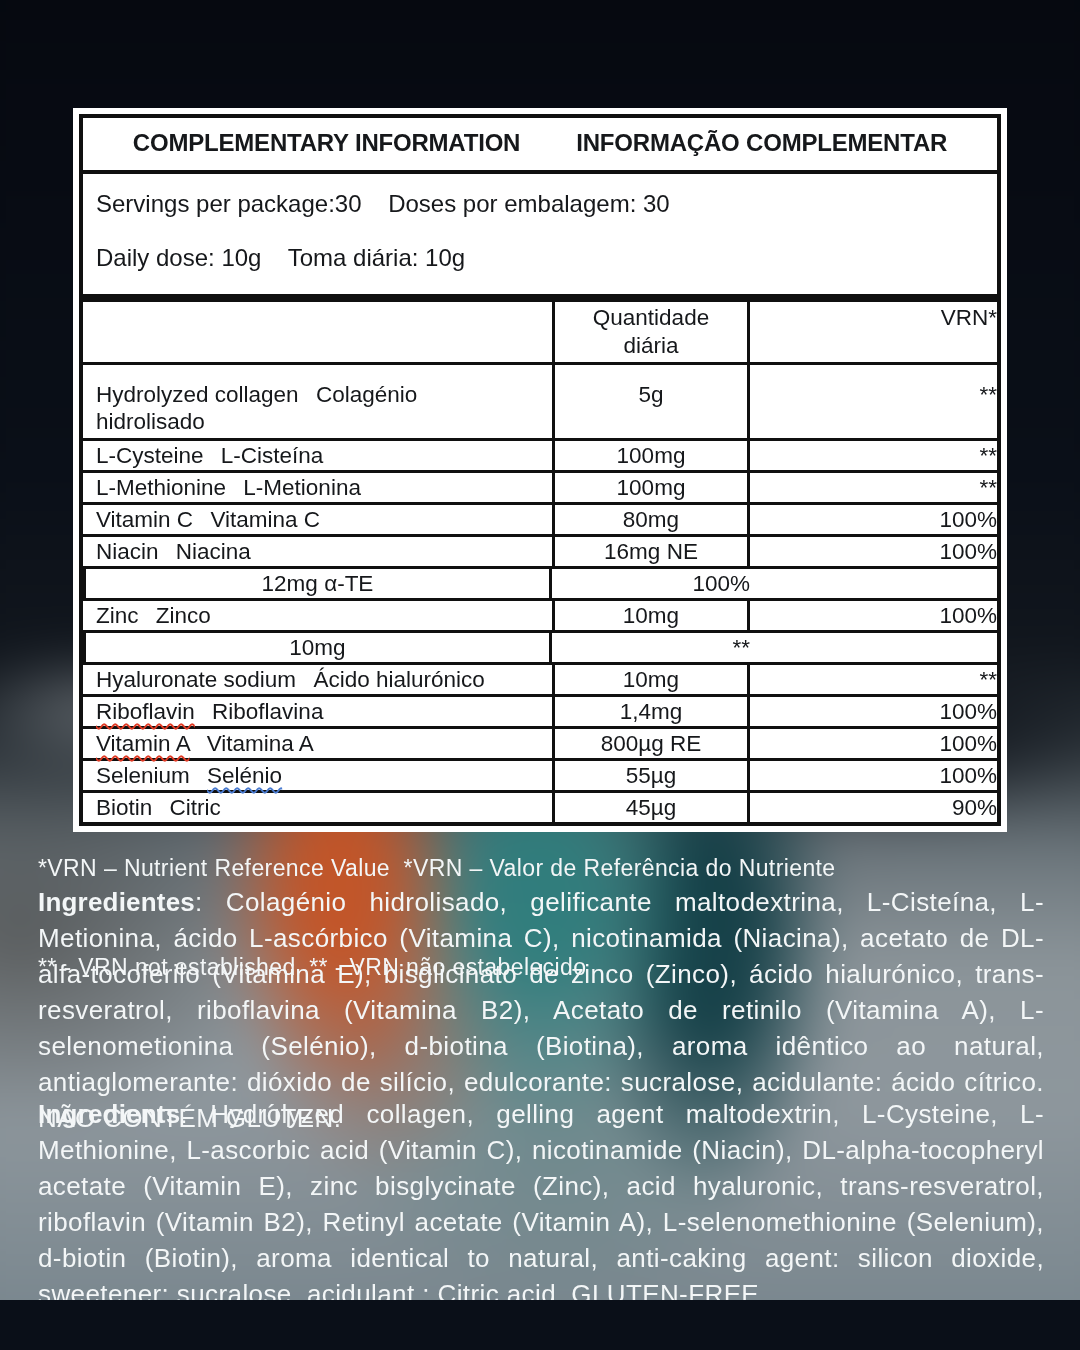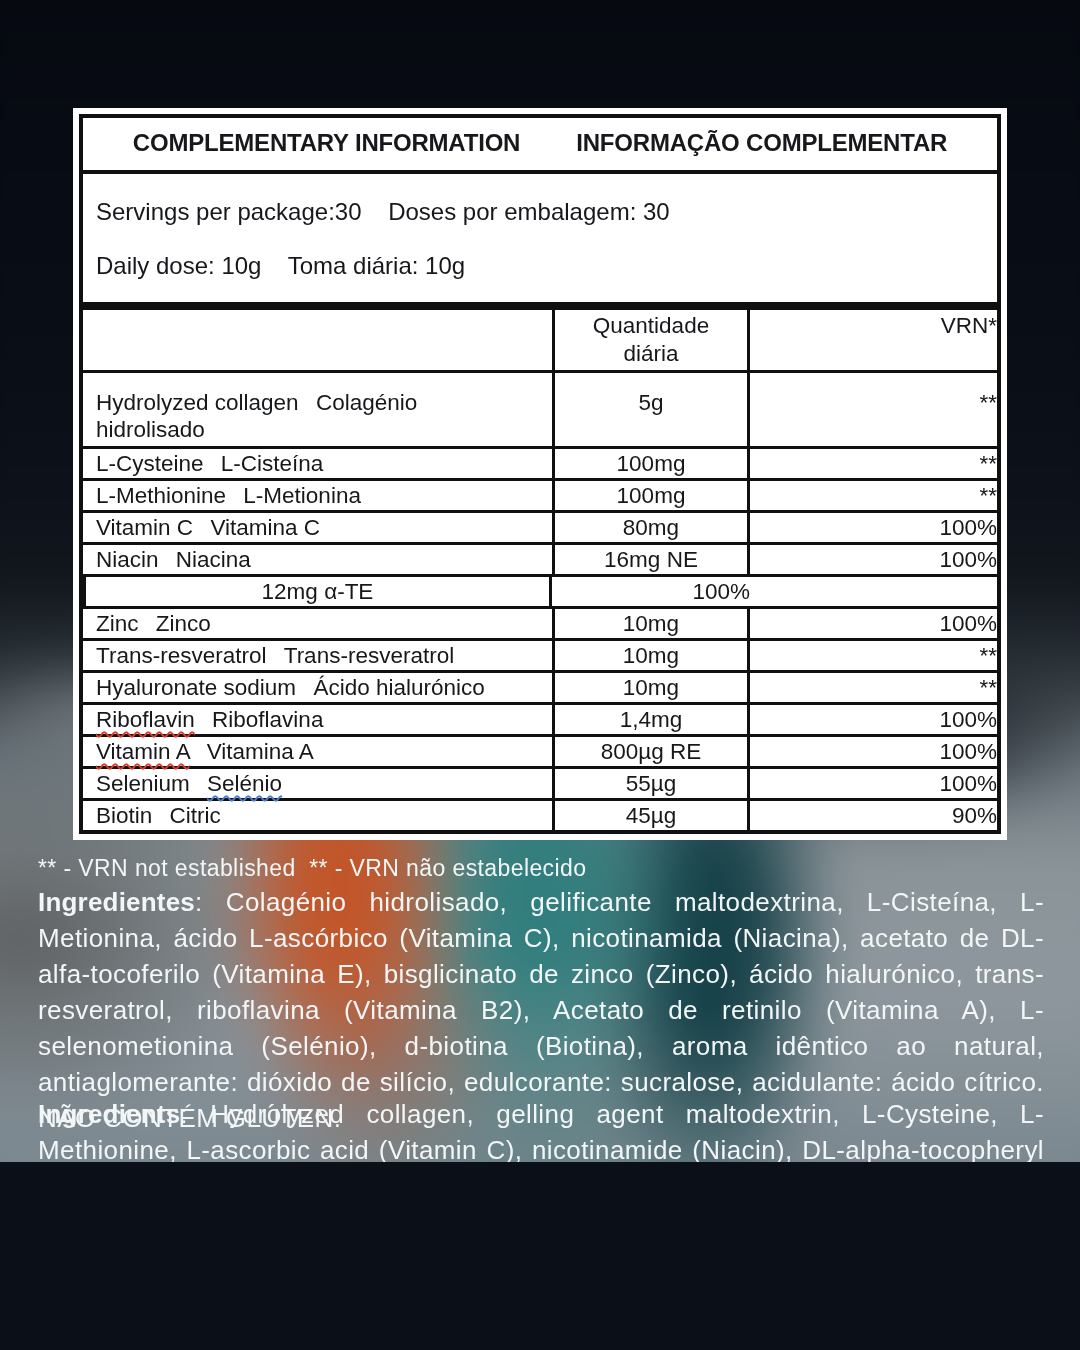--- a/index.html
+++ b/index.html
@@ -1,16 +1,16 @@
 <!DOCTYPE html>
 <html><head>
 <meta charset="utf-8">
 <style>
   html,body{margin:0;padding:0;background:#0a0f18;}
-  .stage{position:relative;width:1080px;height:1162px;overflow:hidden;
+  .stage{position:relative;width:1080px;height:1300px;overflow:hidden;
          font-family:"Liberation Sans",sans-serif;}
   
   .bg{position:absolute;inset:-60px;filter:blur(24px);
     background:
       radial-gradient(170px 80px at 150px 770px, rgba(150,156,160,.55), transparent 75%),
       radial-gradient(260px 110px at 960px 800px, rgba(8,12,20,.85), transparent 80%),
       radial-gradient(125px 210px at 400px 950px, rgba(196,84,38,.97) 35%, rgba(196,84,38,0) 100%),
       radial-gradient(150px 170px at 440px 1100px, rgba(168,82,48,.55), transparent 85%),
       radial-gradient(160px 230px at 600px 960px, rgba(45,125,124,.95) 30%, rgba(45,125,124,0) 100%),
       radial-gradient(130px 270px at 770px 1000px, rgba(13,58,66,.92) 35%, rgba(13,58,66,0) 100%),
@@ -18,21 +18,21 @@
       radial-gradient(320px 220px at 80px 1000px, rgba(52,50,48,.55), transparent 85%),
       linear-gradient(180deg,#05080f 0%,#0a0f18 38%,#11161d 50%,#2b3238 57%,
                       #6b757b 64%,#8b9499 72%,#8e979d 82%,#75838b 100%);}
   
   .panel{position:absolute;left:73px;top:108px;width:934px;background:#fff;
          padding:6px;box-sizing:border-box;color:#16181b;}
   .frame{border:4px solid #101010;}
   .title-row{display:flex;justify-content:center;gap:56px;align-items:center;
              padding:11px 6px 13px;border-bottom:4px solid #101010;
              font-size:24px;font-weight:bold;letter-spacing:-0.2px;}
-  .servings{padding:10px 13px 16px;border-bottom:8px solid #101010;font-size:24px;margin-top:8px;}
+  .servings{padding:10px 13px 16px;border-bottom:8px solid #101010;font-size:24px;}
   .servings div{white-space:pre-wrap;}
   .servings .l1{margin:6px 0 0;}
   .servings .l2{margin:26px 0 6px;}
   .grid-row{display:grid;grid-template-columns:469px 198px 1fr;
             border-bottom:3px solid #101010;font-size:22.5px;}
   .grid-row:last-child{border-bottom:none;}
   .td{min-height:29px;line-height:29px;}
   .td.name{padding-left:13px;}
   .td.amt{text-align:center;border-left:3px solid #101010;border-right:3px solid #101010;}
   .td.vrn{text-align:right;}
@@ -112,22 +112,20 @@
         <div class="td amt">12mg α-TE</div>
         <div class="td vrn">100%</div>
       </div>
       <div class="grid-row">
         <div class="td name"><span>Zinc</span>
           <span class="pt">Zinco</span></div>
         <div class="td amt">10mg</div>
         <div class="td vrn">100%</div>
       </div>
       <div class="grid-row">
-        <div class="td name"><span>Trans-resveratrol</span>
-          <span class="pt">Trans-resveratrol</span></div>
         <div class="td amt">10mg</div>
         <div class="td vrn">**</div>
       </div>
       <div class="grid-row">
         <div class="td name"><span>Hyaluronate sodium</span>
           <span class="pt">Ácido hialurónico</span></div>
         <div class="td amt">10mg</div>
         <div class="td vrn">**</div>
       </div>
       <div class="grid-row">
@@ -151,20 +149,21 @@
       <div class="grid-row">
         <div class="td name"><span>Biotin</span>
           <span class="pt">Citric</span></div>
         <div class="td amt">45µg</div>
         <div class="td vrn">90%</div>
       </div>
     </div>
   </div>
 
   <div class="footnotes whitetext">
+    <div>*VRN – Nutrient Reference Value  *VRN – Valor de Referência do Nutriente</div>
     <div>** - VRN not established  ** - VRN não estabelecido</div>
   </div>
 
   <div class="para para-pt whitetext">
     <b>Ingredientes</b><span>: Colagénio hidrolisado, gelificante maltodextrina, L-Cisteína, L-Metionina, ácido L-ascórbico (Vitamina C), nicotinamida (Niacina), acetato de DL-alfa-tocoferilo (Vitamina E), bisglicinato de zinco (Zinco), ácido hialurónico, trans-resveratrol, riboflavina (Vitamina B2), Acetato de retinilo (Vitamina A), L-selenometionina (Selénio), d-biotina (Biotina), aroma idêntico ao natural, antiaglomerante: dióxido de silício, edulcorante: sucralose, acidulante: ácido cítrico. NÃO CONTÉM GLÚTEN.</span>
   </div>
 
   <div class="para para-en whitetext">
     <b>Ingredients</b><span>: Hydrolyzed collagen, gelling agent maltodextrin, L-Cysteine, L-Methionine, L-ascorbic acid (Vitamin C), nicotinamide (Niacin), DL-alpha-tocopheryl acetate (Vitamin E), zinc bisglycinate (Zinc), acid hyaluronic, trans-resveratrol, riboflavin (Vitamin B2), Retinyl acetate (Vitamin A), L-selenomethionine (Selenium), d-biotin (Biotin), aroma identical to natural, anti-caking agent: silicon dioxide, sweetener: sucralose, acidulant : Citric acid. GLUTEN-FREE.</span>
   </div>

